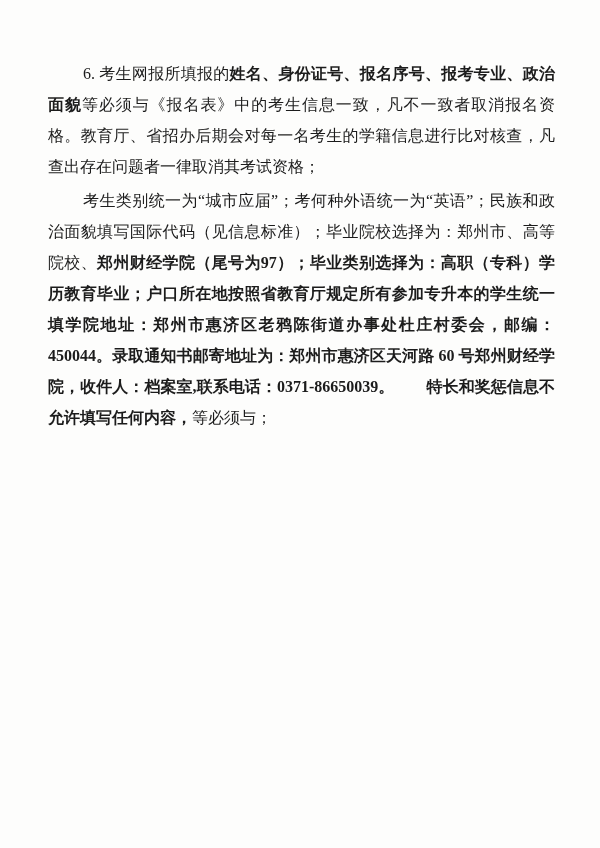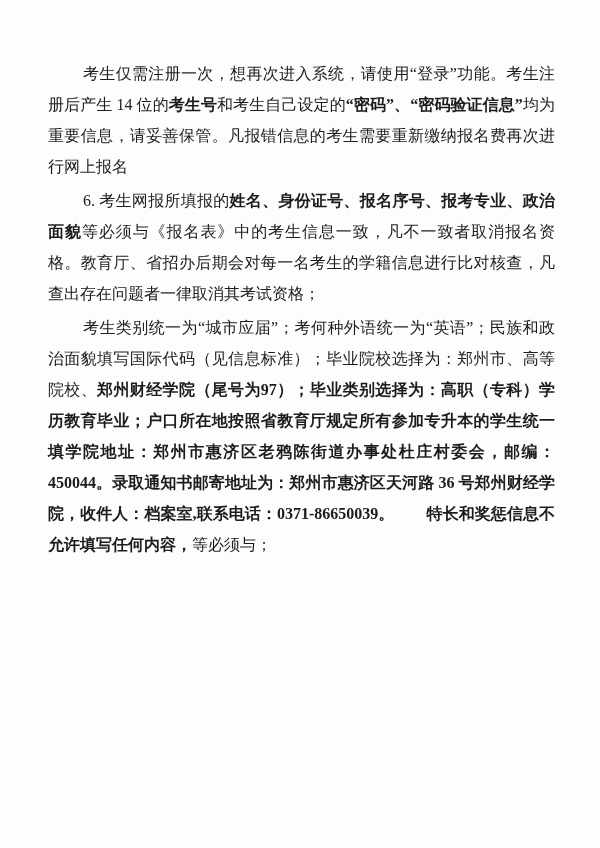--- a/index.html
+++ b/index.html
@@ -34,26 +34,23 @@
   .b {
     font-weight: bold;
   }
 </style>
 </head>
 <body>
 
 <div class="page">
   <div class="doc">
 
-    <p>
-      <span>考生仅需注册一次，想再次进入系统，请使用“登录”功能。考生注册后产生 14 位的</span><span class="b">考生号</span><span>和考生自己设定的</span><span class="b">“密码”、“密码验证信息”</span><span>均为重要信息，请妥善保管。凡报错信息的考生需要重新缴纳报名费再次进行网上报名</span>
-    </p>
 
     <p>
       <span>6. 考生网报所填报的</span><span class="b">姓名、身份证号、报名序号、报考专业、政治面貌</span><span>等必须与《报名表》中的考生信息一致，凡不一致者取消报名资格。教育厅、省招办后期会对每一名考生的学籍信息进行比对核查，凡查出存在问题者一律取消其考试资格；</span>
     </p>
 
     <p>
-      <span>考生类别统一为“城市应届”；考何种外语统一为“英语”；民族和政治面貌填写国际代码（见信息标准）；毕业院校选择为：郑州市、高等院校、</span><span class="b">郑州财经学院（尾号为97）；毕业类别选择为：高职（专科）学历教育毕业；户口所在地按照省教育厅规定所有参加专升本的学生统一填学院地址：郑州市惠济区老鸦陈街道办事处杜庄村委会，邮编：450044。录取通知书邮寄地址为：郑州市惠济区天河路 36 号郑州财经学院，收件人：档案室,联系电话：0371-86650039。</span><span>　　</span><span class="b">特长和奖惩信息不允许填写任何内容，</span><span>等必须与；</span>
+      <span>考生类别统一为“城市应届”；考何种外语统一为“英语”；民族和政治面貌填写国际代码（见信息标准）；毕业院校选择为：郑州市、高等院校、</span><span class="b">郑州财经学院（尾号为97）；毕业类别选择为：高职（专科）学历教育毕业；户口所在地按照省教育厅规定所有参加专升本的学生统一填学院地址：郑州市惠济区老鸦陈街道办事处杜庄村委会，邮编：450044。录取通知书邮寄地址为：郑州市惠济区天河路 60 号郑州财经学院，收件人：档案室,联系电话：0371-86650039。</span><span>　　</span><span class="b">特长和奖惩信息不允许填写任何内容，</span><span>等必须与；</span>
     </p>
 
   </div>
 </div>
 
 </body></html>

